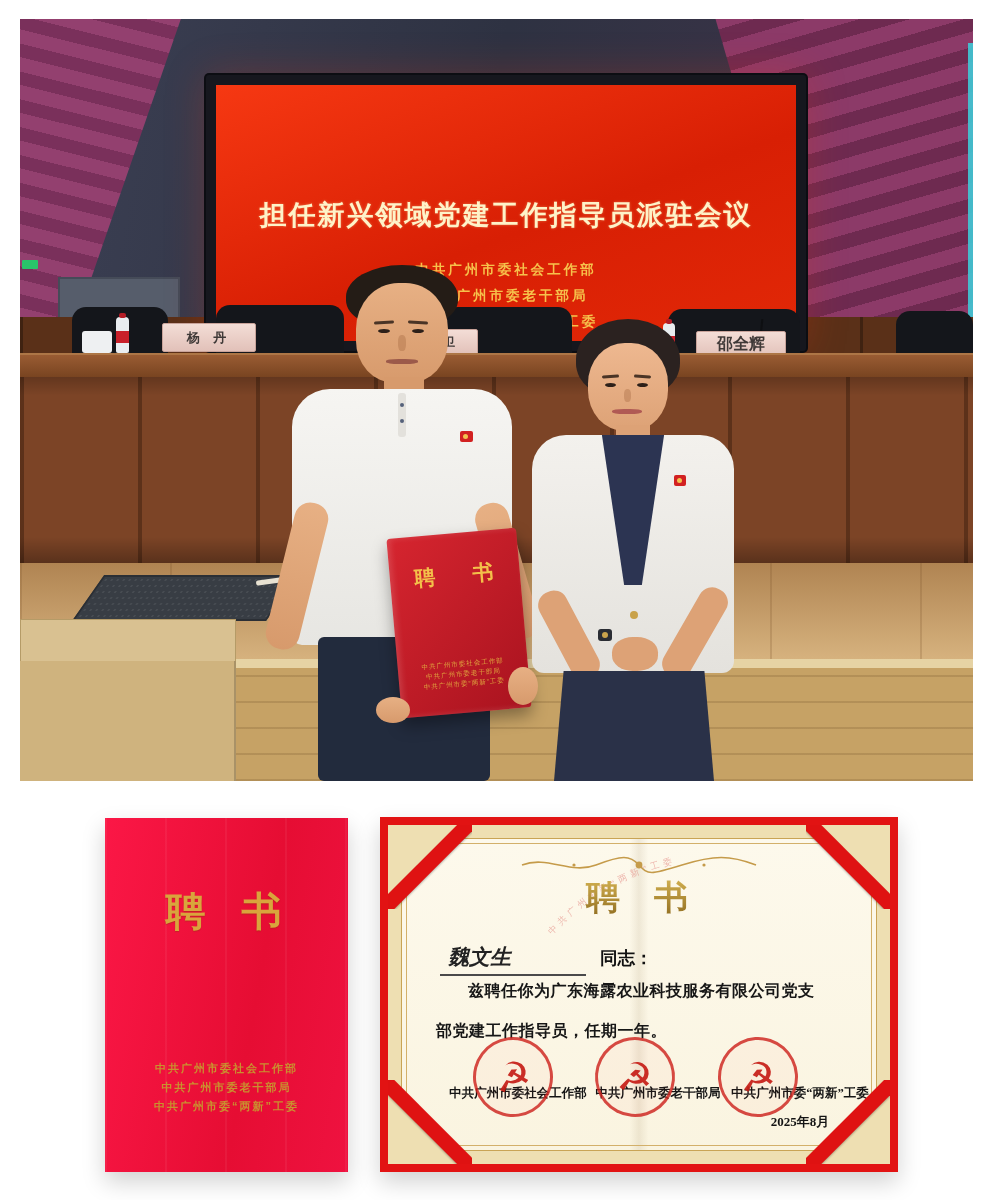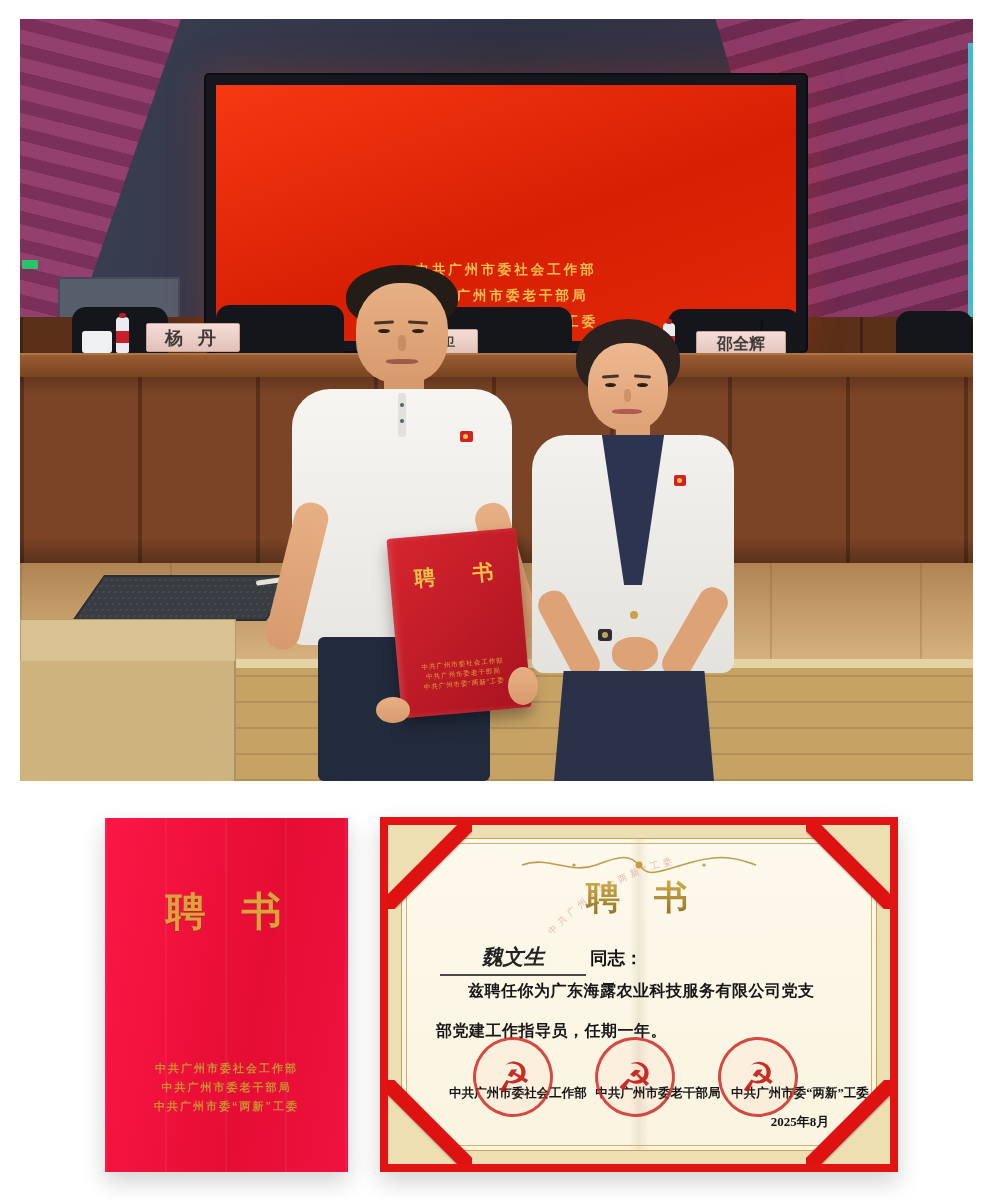--- a/index.html
+++ b/index.html
@@ -136,23 +136,23 @@
   .c-bl{left:0;bottom:0;} .c-bl::before{clip-path:polygon(0 0,0 100%,100% 100%);} .c-bl::after{bottom:30px;transform:rotate(45deg);}
   .c-br{right:0;bottom:0;} .c-br::before{clip-path:polygon(100% 0,100% 100%,0 100%);} .c-br::after{bottom:30px;transform:rotate(-45deg);}
 
   .serif{font-family:"Liberation Serif","DejaVu Serif",serif;}
   .flourish{position:absolute;left:50%;top:14px;transform:translateX(-50%);}
   .arc-water{position:absolute;left:0;top:0;width:100%;height:120px;pointer-events:none;}
   .cert-title{position:absolute;top:36px;width:100%;text-align:center;font-weight:900;font-size:34px;
     letter-spacing:34px;padding-left:30px;box-sizing:border-box;
     background:linear-gradient(#d8b654,#8a671c);-webkit-background-clip:text;background-clip:text;color:transparent;}
   .name-row{position:absolute;left:38px;top:104px;}
-  .r-name{display:inline-block;min-width:130px;text-align:center;font-size:21px;font-weight:700;font-style:italic;
+  .r-name{display:inline-block;min-width:130px;font-size:21px;font-weight:700;font-style:italic;
     color:#222;border-bottom:2px solid #4a4a4a;padding:0 8px 3px;}
-  .r-salut{font-size:17.5px;font-weight:700;color:#111;}
+  .r-salut{font-size:17.5px;font-weight:700;color:#111;margin-left:10px;}
   .bodyline{position:absolute;left:34px;right:28px;font-size:16px;font-weight:700;color:#161616;letter-spacing:.5px;}
   .b1{top:142px;text-indent:2em;} .b2{top:182px;}
   .org{position:absolute;top:246px;text-align:center;font-size:12.5px;font-weight:700;color:#141414;}
   .cert-date{position:absolute;left:336px;width:124px;top:274px;text-align:center;font-size:13px;font-weight:700;color:#141414;}
   .seal{position:absolute;top:198px;width:74px;height:74px;border:3px solid rgba(205,35,30,.82);border-radius:50%;
     display:flex;align-items:center;justify-content:center;z-index:4;background:rgba(255,60,50,.03);}
   .seal span{font-size:40px;line-height:1;color:rgba(198,28,22,.92);font-family:"DejaVu Sans",sans-serif;}
   .s1{left:71px;transform:rotate(-8deg);} .s2{left:193px;transform:rotate(5deg);} .s3{left:316px;transform:rotate(-4deg);}
 </style>
 </head>
@@ -163,39 +163,40 @@
   <div class="photo">
     <div class="curtainL"></div>
     <div class="curtainR"></div>
     <div class="teal"></div>
     <div class="exit"></div>
     <div class="door"></div>
     <div class="backwood"></div>
 
     <div class="screen">
       <div class="screenbg">
+        <div class="scr-t scr-t2">担任新兴领域党建工作指导员派驻会议</div>
         <div class="scr-host h1">中共广州市委社会工作部</div>
         <div class="scr-host h2">中共广州市委老干部局</div>
         <div class="scr-host h3">中共广州市委“两新”工委</div>
         <div class="scr-date">8月18日</div>
       </div>
     </div>
 
     <div class="chair" style="left:52px;top:288px;width:96px;"></div>
     <div class="chair" style="left:196px;top:286px;width:128px;"></div>
     <div class="chair" style="left:424px;top:288px;width:128px;"></div>
     <div class="chair" style="left:648px;top:290px;width:132px;"></div>
     <div class="chair" style="left:876px;top:292px;width:77px;"></div>
     <div class="mic" style="left:392px;top:296px;transform:rotate(8deg);"></div>
     <div class="mic" style="left:740px;top:300px;transform:rotate(6deg);"></div>
     <div class="tissue"></div>
     <div class="bottle" style="left:96px;top:298px;width:13px;height:36px;"></div>
     <div class="bottle" style="left:643px;top:304px;width:12px;height:34px;"></div>
 
-    <div class="plate" style="left:126px;top:304px;width:92px;height:27px;font-size:18px;letter-spacing:5px;">杨 丹</div>
+    <div class="plate" style="left:142px;top:304px;width:92px;height:27px;font-size:13px;letter-spacing:5px;">杨 丹</div>
     <div class="plate" style="left:376px;top:310px;width:80px;height:24px;font-size:12px;">彭新卫</div>
     <div class="plate" style="left:676px;top:312px;width:88px;height:25px;font-size:16px;">邵全辉</div>
 
     <div class="deskTop"></div>
     <div class="deskFront"></div>
     <div class="floor"></div>
     <div class="mat"></div>
     <div class="tape"></div>
     <div class="stageLip"></div>
     <div class="stageFront"></div>

